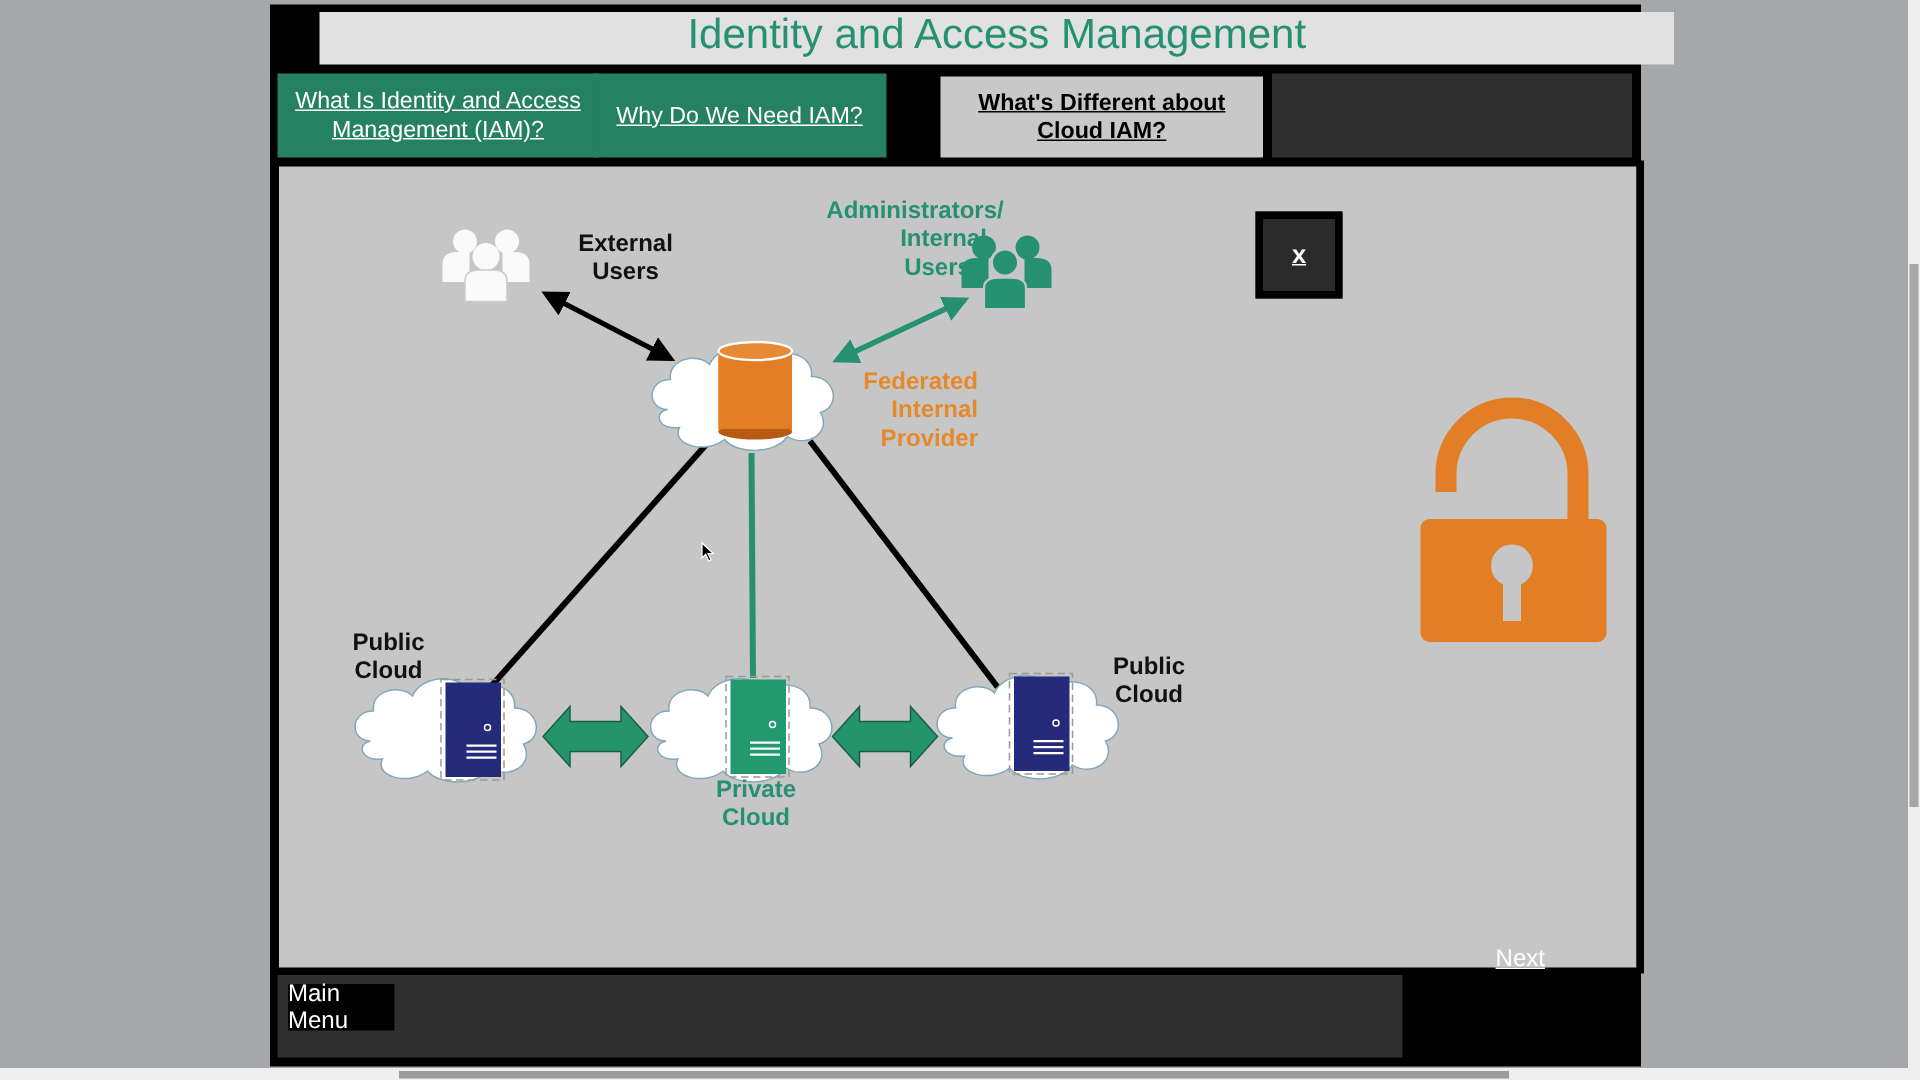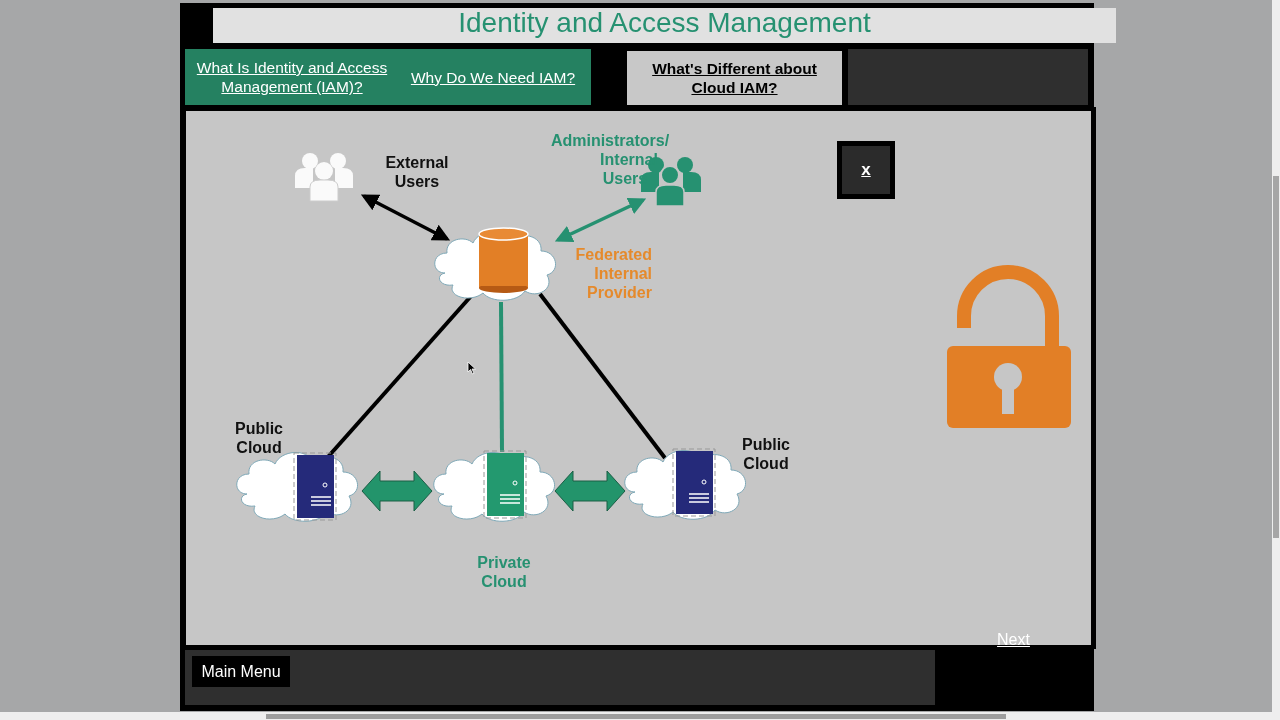--- a/index.html
+++ b/index.html
@@ -40,21 +40,21 @@
   .close-btn {
     position:absolute; left:837px; top:141px; width:58px; height:58px; box-sizing:border-box;
     background:#2b2b2b; border:5px solid #000; color:#fff; font-weight:bold;
     font-size:17px; text-decoration:underline; display:flex; align-items:center; justify-content:center;
     cursor:pointer;
   }
   .footer {
     position:absolute; left:185px; top:650px; width:750px; height:55px; background:#2f2f2f;
   }
   .main-menu {
-    position:absolute; left:192px; top:656px; width:98px; height:31px; background:#000; color:#fff;
+    position:absolute; left:192px; top:656px; width:71px; height:31px; background:#000; color:#fff;
     font-size:16px; display:flex; align-items:center; justify-content:center; cursor:pointer;
   }
   .next-area { position:absolute; left:937px; top:630px; width:153px; height:55px; text-align:center; color:#fff; }
   .next-link { display:block; font-size:16px; text-decoration:underline; margin-top:1px; cursor:pointer; }
   .next-sub { display:block; font-size:11px; line-height:14px; text-decoration:underline; margin-top:1px; cursor:pointer; }
   .vscroll { position:absolute; left:1272px; top:0; width:8px; height:712px; background:#eeeeee; }
   .vscroll .thumb { position:absolute; left:1px; top:176px; width:6px; height:362px; background:#a6a6a6; }
   .hscroll { position:absolute; left:0; top:712px; width:1280px; height:8px; background:#eeeeee; }
   .hscroll .thumb { position:absolute; left:266px; top:2px; width:740px; height:5px; background:#9d9d9d; }
   .cursor { position:absolute; left:467px; top:361px; }
@@ -169,21 +169,21 @@
   </div>
   <div class="lbl orange" style="left:356px;top:134px;width:110px;text-align:right;">
     <span>Federated</span><br><span>Internal</span><br><span>Provider</span>
   </div>
   <div class="lbl black" style="left:38px;top:308px;width:70px;">
     <span>Public</span><br><span>Cloud</span>
   </div>
   <div class="lbl black" style="left:545px;top:324px;width:70px;">
     <span>Public</span><br><span>Cloud</span>
   </div>
-  <div class="lbl green" style="left:282px;top:442px;width:72px;">
+  <div class="lbl green" style="left:282px;top:406px;width:72px;">
     <span>Private</span><br><span>Cloud</span>
   </div>
 </div>
 <div class="content-border"></div>
 
 <div class="close-btn">x</div>
 
 <div class="footer"></div>
 <div class="main-menu">Main Menu</div>
 <div class="next-area">

